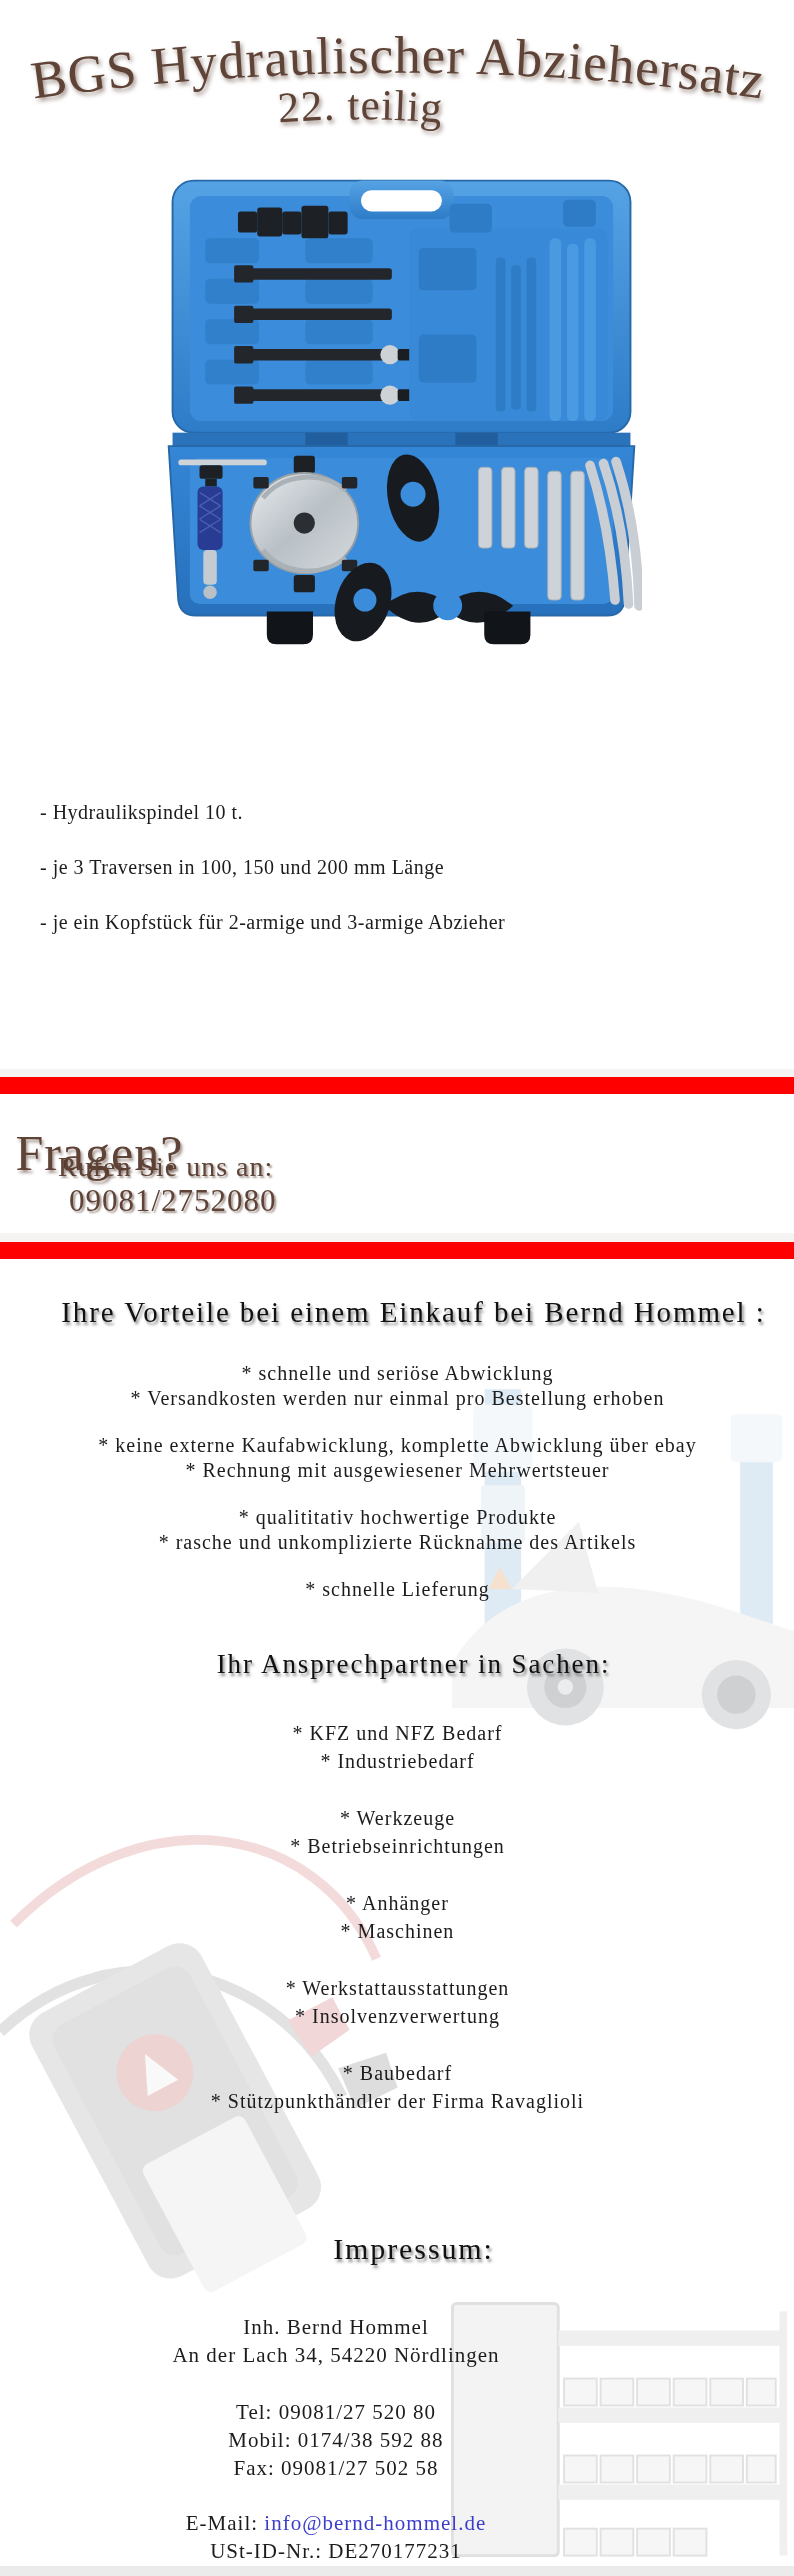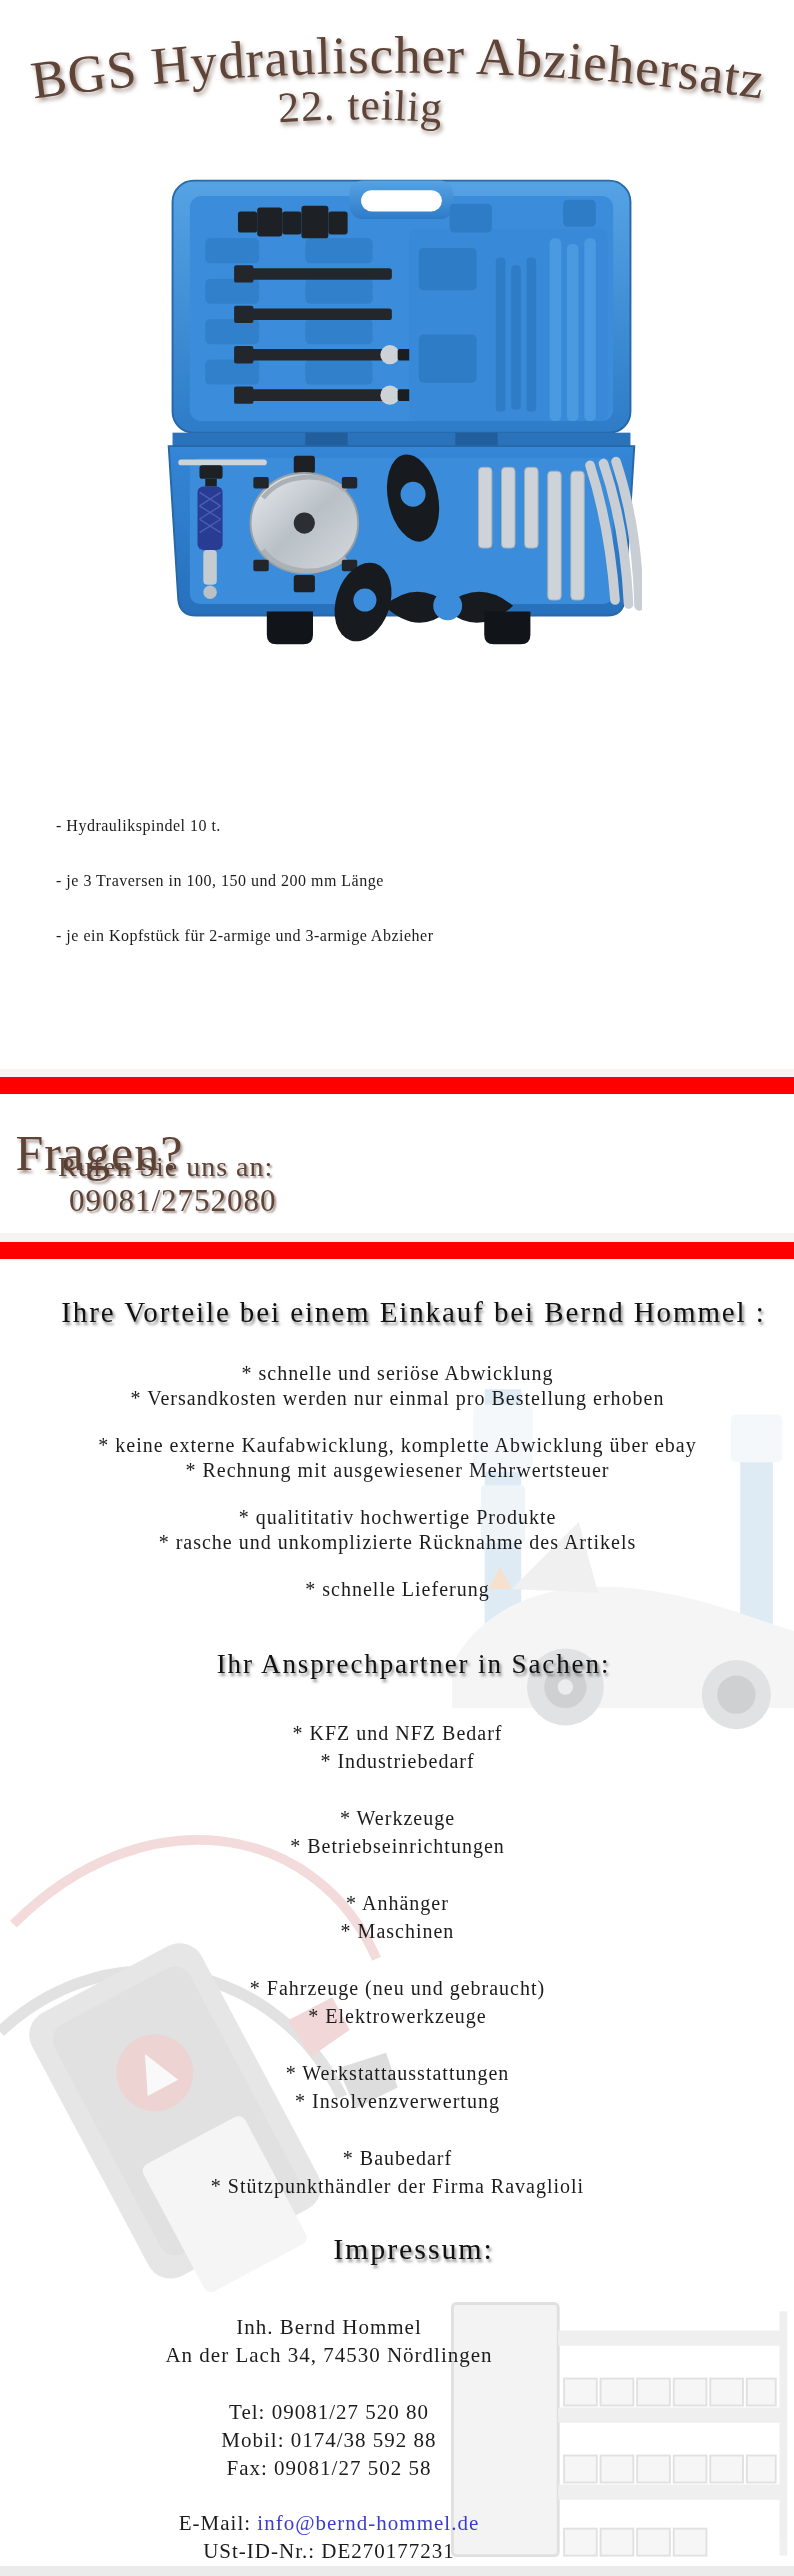--- a/index.html
+++ b/index.html
@@ -10,22 +10,22 @@
   
   .title-svg{position:absolute;left:0;top:0;width:795px;height:159px;z-index:2;}
   .arch1{font-family:"Liberation Serif","DejaVu Serif",serif;font-size:55px;letter-spacing:1px;
          fill:#5e4336;filter:drop-shadow(2px 3px 2px rgba(80,52,40,.55));}
   .arch2{font-family:"Liberation Serif","DejaVu Serif",serif;font-size:45px;letter-spacing:1px;
          fill:#5e4336;filter:drop-shadow(2px 3px 2px rgba(80,52,40,.55));}
   text{text-anchor:middle;}
 
   .product-svg{position:absolute;left:161px;top:171px;width:481px;height:481px;z-index:1;}
 
-  .features{position:absolute;left:40px;top:801px;list-style:none;margin:16px;padding:0;
-            font-size:16px;letter-spacing:0.5px;z-index:2;}
+  .features{position:absolute;left:40px;top:801px;list-style:none;margin:0;padding:0;
+            font-size:20px;letter-spacing:0.5px;z-index:2;}
   .features li{height:25px;margin-bottom:30px;white-space:nowrap;}
 
   .strip{position:absolute;left:0;width:795px;height:8.7px;background:#f6f3f3;z-index:2;}
   .redbar{position:absolute;left:0;width:795px;height:17.3px;background:#fe0000;z-index:2;}
 
   .q-head{position:absolute;left:15.4px;top:1096px;font-size:50px;color:#5e4336;
           text-shadow:1.9px 2.9px 2.9px rgba(80,52,40,.5);z-index:2;letter-spacing:1px;margin-top:28px;}
   .q-line1{position:absolute;left:58px;top:1151px;font-size:28px;color:#5e4336;
            text-shadow:1.9px 1.9px 1.9px rgba(80,52,40,.5);z-index:2;letter-spacing:1px;}
   .q-phone{position:absolute;left:69px;top:1183px;font-size:31px;color:#5e4336;
@@ -38,21 +38,21 @@
   .imp-head{top:2232px;font-size:30px;}
 
   .group-block{position:absolute;left:0;width:795px;text-align:center;z-index:2;}
   .adv-groups{top:1361px;}
   .area-groups{top:1708px;margin-top:11px;}
   .adv-groups .grp{margin-bottom:22px;}
   .area-groups .grp{margin-bottom:29px;}
   .adv-groups .itm{font-size:20px;line-height:25px;letter-spacing:1px;}
   .area-groups .itm{font-size:20px;line-height:28px;letter-spacing:1px;}
 
-  .contact{position:absolute;left:5px;top:2313px;width:648px;text-align:center;
+  .contact{position:absolute;left:12px;top:2313px;width:648px;text-align:center;
            font-size:21px;line-height:28px;letter-spacing:1px;z-index:2;}
   .contact .gap{height:29px;}
   .contact .gap2{height:27px;}
   .email-link{color:#3c3ccc;text-decoration:none;}
 
   .bottom-strip{position:absolute;left:0;top:2566px;width:795px;height:9.6px;background:#ebebeb;z-index:2;}
 </style>
 </head>
 <body>
 
@@ -294,37 +294,33 @@
     </div>
     <div class="grp">
       <div class="itm">* Werkzeuge</div>
       <div class="itm">* Betriebseinrichtungen</div>
     </div>
     <div class="grp">
       <div class="itm">* Anhänger</div>
       <div class="itm">* Maschinen</div>
     </div>
     <div class="grp">
-      <div class="itm">* Fahrzeuge (neu und gebraucht)</div>
-      <div class="itm">* Elektrowerkzeuge</div>
-    </div>
-    <div class="grp">
       <div class="itm">* Werkstattausstattungen</div>
       <div class="itm">* Insolvenzverwertung</div>
     </div>
     <div class="grp">
       <div class="itm">* Baubedarf</div>
       <div class="itm">* Stützpunkthändler der Firma Ravaglioli</div>
     </div>
   </div>
 
   <div class="center-head imp-head">Impressum:</div>
   <div class="contact">
     <div>Inh. Bernd Hommel</div>
-    <div>An der Lach 34, 74530 Nördlingen</div>
+    <div>An der Lach 34, 54220 Nördlingen</div>
     <div class="gap"></div>
     <div>Tel: 09081/27 520 80</div>
     <div>Mobil: 0174/38 592 88</div>
     <div>Fax: 09081/27 502 58</div>
     <div class="gap2"></div>
     <div>
       <span>E-Mail: </span><a class="email-link" href="#">info@bernd-hommel.de</a>
     </div>
     <div>USt-ID-Nr.: DE270177231</div>
   </div>

